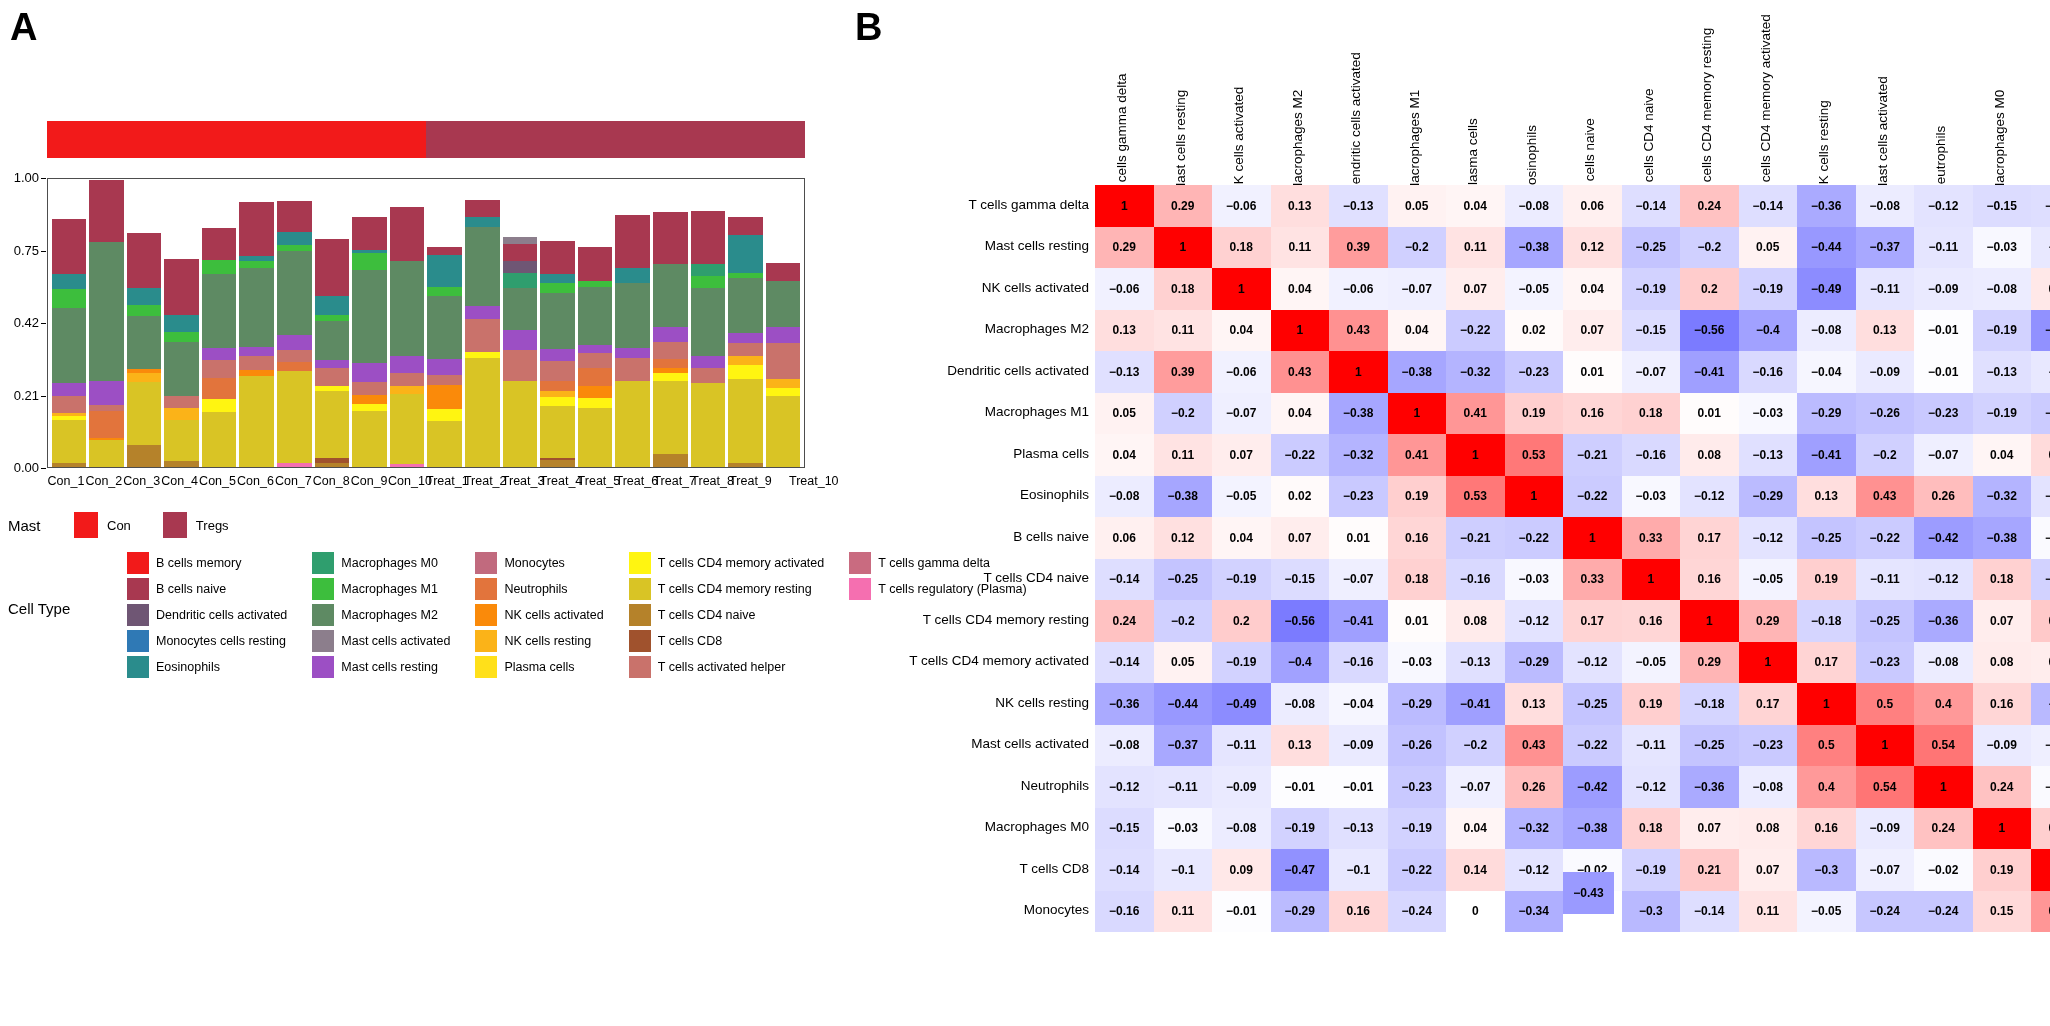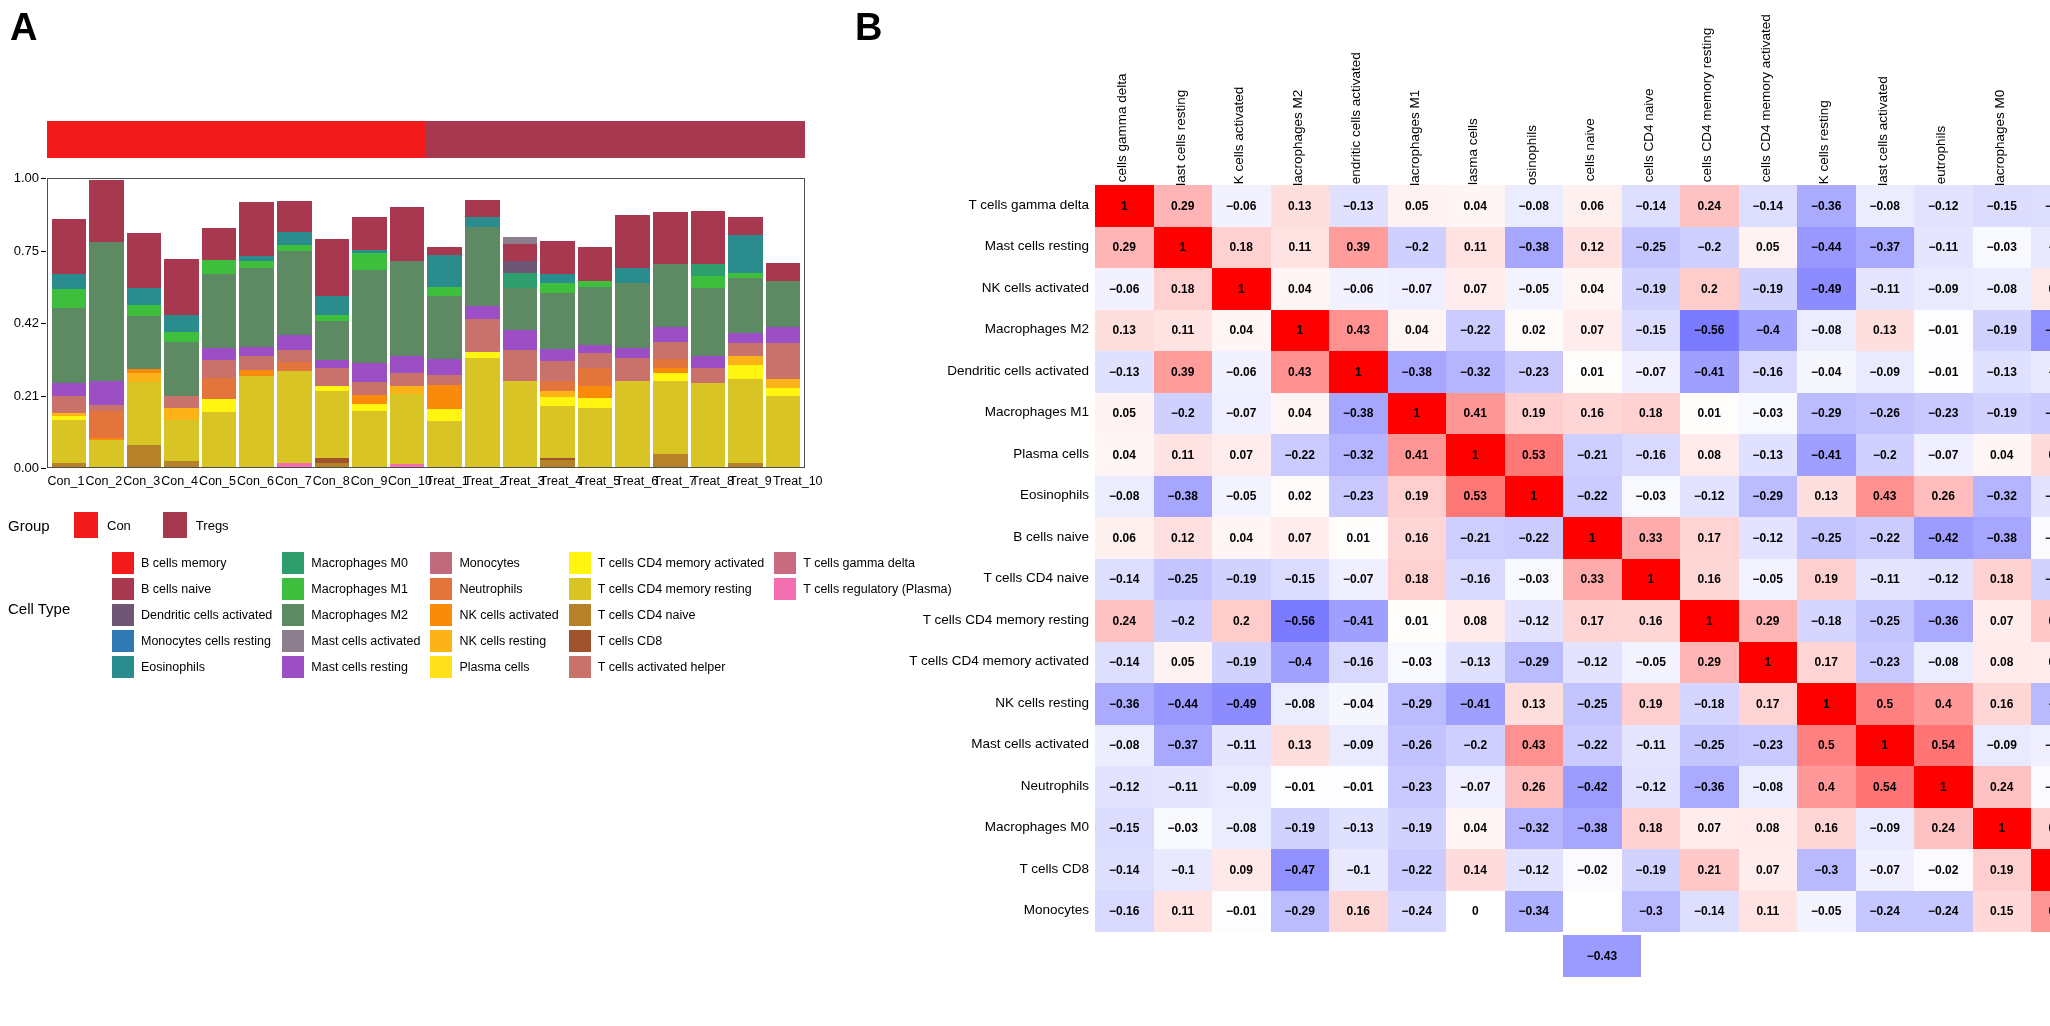--- a/index.html
+++ b/index.html
@@ -15,21 +15,21 @@
   .seg{width:100%;}
   .ylab{position:absolute;font-size:13px;color:#000;text-align:right;width:40px;}
   .xtick{position:absolute;top:474px;font-size:12.5px;text-align:center;}
   #groupLegend{position:absolute;left:8px;top:512px;display:flex;align-items:center;gap:10px;}
   #groupLegend .gl-title{font-size:15px;width:56px;}
   .swatch{width:24px;height:26px;display:inline-block;}
   .sw-sm{width:22px;height:22px;}
   #cellLegend{position:absolute;left:8px;top:552px;display:flex;align-items:flex-start;}
   #cellLegend .cl-title{font-size:15px;width:104px;padding-top:48px;text-align:left;}
   #cellCols{display:flex;gap:10px;}
-  .cl-col{display:flex;flex-direction:column;gap:4px;}
+  .cl-col{display:flex;flex-direction:column;gap:4px;margin-left:15px;}
   .cl-item{display:flex;align-items:center;gap:7px;font-size:12.5px;white-space:nowrap;}
   
   #panelB{position:absolute;left:840px;top:0;width:1210px;height:1026px;}
   #hmWrap{position:absolute;left:0;top:0;}
   .col-label{position:absolute;font-size:13.5px;white-space:nowrap;transform:rotate(-90deg);transform-origin:left bottom;}
   .row-label{position:absolute;font-size:13.5px;white-space:nowrap;text-align:right;}
   .cell{position:absolute;display:flex;align-items:center;justify-content:center;font-size:12px;font-weight:bold;color:#000;}
 </style>
 </head>
 <body>
@@ -281,25 +281,25 @@
       <div class="xtick" style="left: 388.1px; width: 37.9px;">Con_10</div>
       <div class="xtick" style="left: 426px; width: 37.9px;">Treat_1</div>
       <div class="xtick" style="left: 463.9px; width: 37.9px;">Treat_2</div>
       <div class="xtick" style="left: 501.8px; width: 37.9px;">Treat_3</div>
       <div class="xtick" style="left: 539.7px; width: 37.9px;">Treat_4</div>
       <div class="xtick" style="left: 577.6px; width: 37.9px;">Treat_5</div>
       <div class="xtick" style="left: 615.5px; width: 37.9px;">Treat_6</div>
       <div class="xtick" style="left: 653.4px; width: 37.9px;">Treat_7</div>
       <div class="xtick" style="left: 691.3px; width: 37.9px;">Treat_8</div>
       <div class="xtick" style="left: 729.2px; width: 37.9px;">Treat_9</div>
-      <div class="xtick" style="left: 773px; width: 24px;">Treat_10</div>
+      <div class="xtick" style="left: 789px; width: 24px;">Treat_10</div>
     </div>
 
   <div id="groupLegend">
-    <div class="gl-title">Group</div>
+    <div class="gl-title">Mast</div>
     <div id="groupLegendItems" style="display:flex;gap:32px;">
         <div style="display: flex; align-items: center; gap: 9px;">
           <span class="swatch" style="background: rgb(242, 26, 26);"></span>
           <span style="font-size: 13px;">Con</span>
         </div>
         <div style="display: flex; align-items: center; gap: 9px;">
           <span class="swatch" style="background: rgb(168, 56, 80);"></span>
           <span style="font-size: 13px;">Tregs</span>
         </div>
       </div>
@@ -737,21 +737,21 @@
       <div class="cell" style="left: 1132.5px; top: 849px; width: 58.5px; height: 41.5px; background: rgb(255, 207, 207);">0.19</div>
       <div class="cell" style="left: 1191px; top: 849px; width: 58.5px; height: 41.5px; background: rgb(255, 0, 0);">1</div>
       <div class="cell" style="left: 255px; top: 890.5px; width: 58.5px; height: 41.5px; background: rgb(217, 217, 255);">−0.16</div>
       <div class="cell" style="left: 313.5px; top: 890.5px; width: 58.5px; height: 41.5px; background: rgb(255, 227, 227);">0.11</div>
       <div class="cell" style="left: 372px; top: 890.5px; width: 58.5px; height: 41.5px; background: rgb(253, 253, 255);">−0.01</div>
       <div class="cell" style="left: 430.5px; top: 890.5px; width: 58.5px; height: 41.5px; background: rgb(187, 187, 255);">−0.29</div>
       <div class="cell" style="left: 489px; top: 890.5px; width: 58.5px; height: 41.5px; background: rgb(255, 214, 214);">0.16</div>
       <div class="cell" style="left: 547.5px; top: 890.5px; width: 58.5px; height: 41.5px; background: rgb(215, 215, 255);">−0.24</div>
       <div class="cell" style="left: 606px; top: 890.5px; width: 58.5px; height: 41.5px; background: rgb(255, 255, 255);">0</div>
       <div class="cell" style="left: 664.5px; top: 890.5px; width: 58.5px; height: 41.5px; background: rgb(175, 175, 255);">−0.34</div>
-      <div class="cell" style="left: 723px; top: 935px; width: 78px; height: 41.5px; background: rgb(154, 154, 255);">−0.43</div>
+      <div class="cell" style="left: 723px; top: 872px; width: 51px; height: 41.5px; background: rgb(154, 154, 255);">−0.43</div>
       <div class="cell" style="left: 781.5px; top: 890.5px; width: 58.5px; height: 41.5px; background: rgb(185, 185, 255);">−0.3</div>
       <div class="cell" style="left: 840px; top: 890.5px; width: 58.5px; height: 41.5px; background: rgb(222, 222, 255);">−0.14</div>
       <div class="cell" style="left: 898.5px; top: 890.5px; width: 58.5px; height: 41.5px; background: rgb(255, 227, 227);">0.11</div>
       <div class="cell" style="left: 957px; top: 890.5px; width: 58.5px; height: 41.5px; background: rgb(243, 243, 255);">−0.05</div>
       <div class="cell" style="left: 1015.5px; top: 890.5px; width: 58.5px; height: 41.5px; background: rgb(199, 199, 255);">−0.24</div>
       <div class="cell" style="left: 1074px; top: 890.5px; width: 58.5px; height: 41.5px; background: rgb(199, 199, 255);">−0.24</div>
       <div class="cell" style="left: 1132.5px; top: 890.5px; width: 58.5px; height: 41.5px; background: rgb(255, 217, 217);">0.15</div>
       <div class="cell" style="left: 1191px; top: 890.5px; width: 58.5px; height: 41.5px; background: rgb(255, 150, 150);">0.41</div>
     </div>
 </div>

